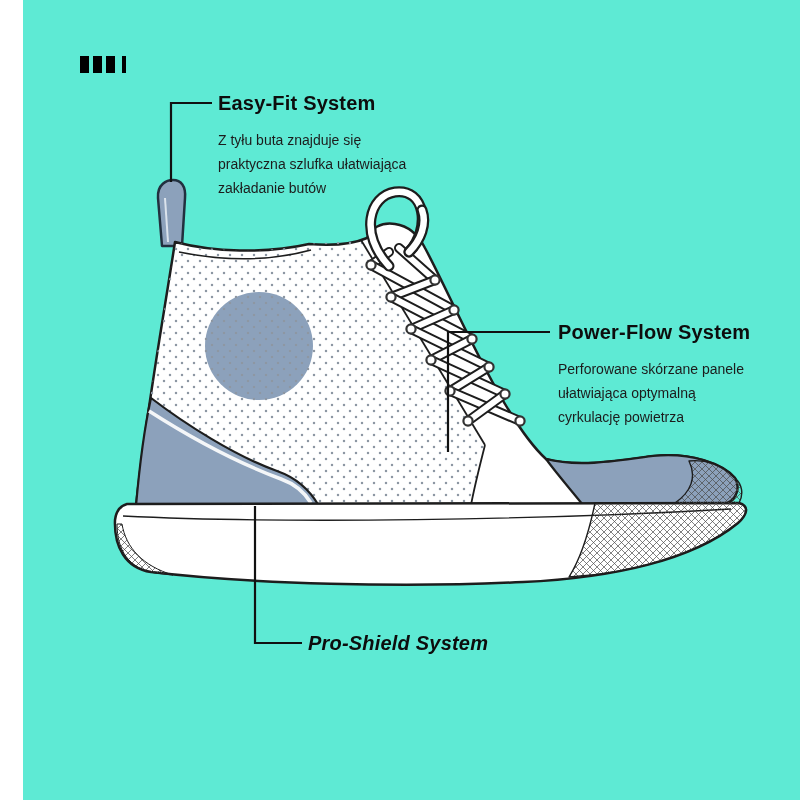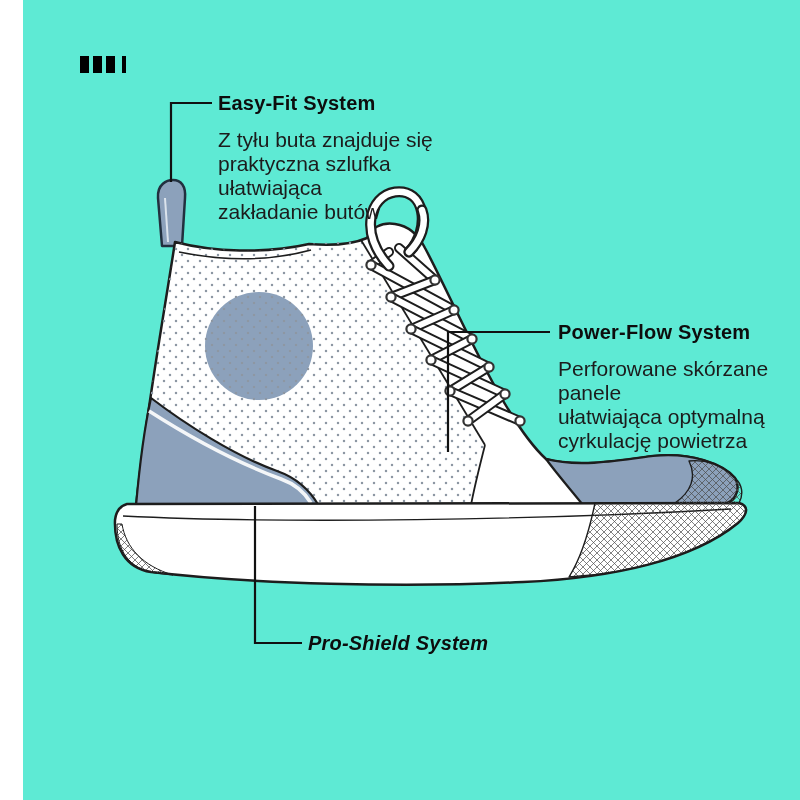--- a/index.html
+++ b/index.html
@@ -24,21 +24,21 @@
   .callout h3 {
     margin: 0 0 13px 0;
     font-size: 20px;
     line-height: 24px;
     font-weight: 700;
     letter-spacing: 0.2px;
     color: #0d0d0d;
   }
   .callout p {
     margin: 0;
-    font-size: 21px;
+    font-size: 14px;
     line-height: 24px;
     font-weight: 400;
     color: #1c1c1c;
     white-space: pre-line;
   }
   .callout.easy-fit  { left: 195px; top: 91px;  width: 260px; }
   .callout.power-flow{ left: 535px; top: 320px; width: 250px; }
   .callout.pro-shield{ left: 285px; top: 631px; width: 270px; font-style: italic; }
 </style>
 </head>

